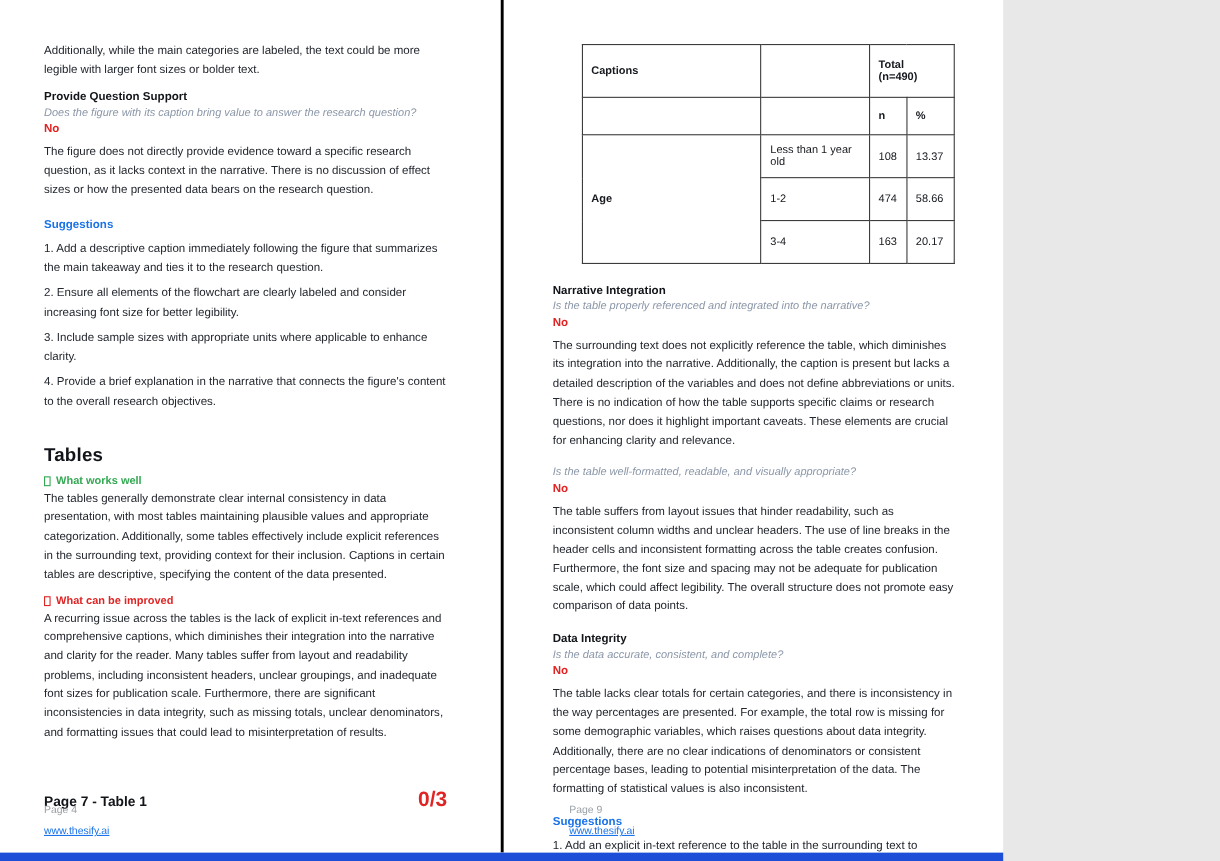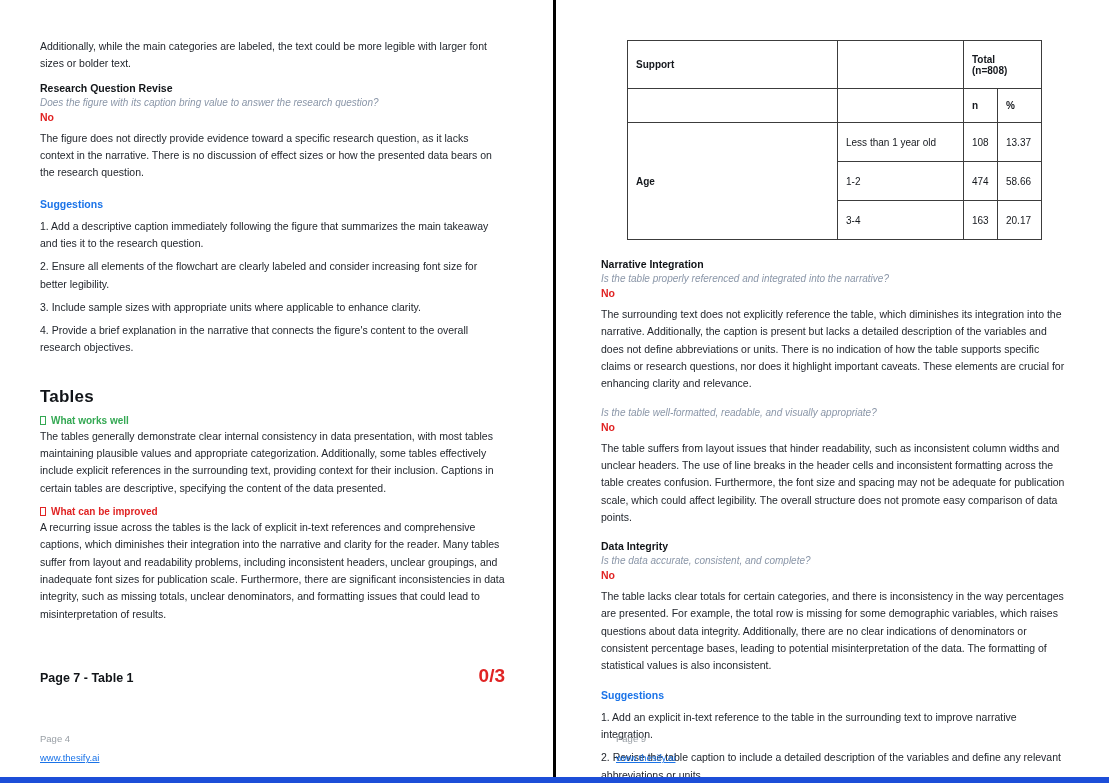--- a/index.html
+++ b/index.html
@@ -1,20 +1,20 @@
 <!DOCTYPE html>
 <html><head>
 <meta charset="utf-8">
 <style>
   * { margin:0; padding:0; box-sizing:border-box; }
   html,body { background:#e8e8e8; }
   body { font-family:"Liberation Sans", sans-serif; }
   .spread {
-    position:relative; width:1109px; height:783px; background:#ffffff;
-    display:flex; border-bottom:6px solid #1d4ed8; overflow:hidden;
+    position:relative; width:912px; height:783px; background:#ffffff;
+    display:flex; border-bottom:8px solid #1d4ed8; overflow:hidden;
   }
   .page { position:relative; width:553px; height:100%; background:#fff; overflow:hidden; }
   .divider { width:3px; height:100%; background:#000; flex:0 0 3px; }
 
   .content-left  { padding:38px 48px 0 40px; }
   .content-right { padding:40px 44px 0 45px; }
 
   .p { font-size:10.5px; line-height:1.65; color:#23272e; margin-bottom:9px; }
   .h { font-size:10.5px; font-weight:bold; color:#111418; margin-bottom:3px; }
   .q { font-size:10px; font-style:italic; color:#8a96a8; margin-bottom:3px; }
@@ -62,21 +62,21 @@
 <body>
 
 <div class="spread">
 
   <div class="page">
     <div class="content-left">
 
       <p class="p">Additionally, while the main categories are labeled, the text could be more legible with larger font sizes or bolder text.</p>
 
       <div class="section">
-        <div class="h">Research Question Revise</div>
+        <div class="h">Provide Question Support</div>
         <div class="q">Does the figure with its caption bring value to answer the research question?</div>
         <div class="verdict">No</div>
         <p class="p">The figure does not directly provide evidence toward a specific research question, as it lacks context in the narrative. There is no discussion of effect sizes or how the presented data bears on the research question.</p>
       </div>
 
       <div class="section">
         <div class="sugg-h">Suggestions</div>
         <p class="p li">1. Add a descriptive caption immediately following the figure that summarizes the main takeaway and ties it to the research question.</p>
         <p class="p li">2. Ensure all elements of the flowchart are clearly labeled and consider increasing font size for better legibility.</p>
         <p class="p li">3. Include sample sizes with appropriate units where applicable to enhance clarity.</p>
@@ -111,24 +111,24 @@
   </div>
 
   <div class="divider"></div>
 
   <div class="page">
     <div class="content-right">
 
       <table class="dtable">
         <tbody>
             <tr class="hrow1">
-          <th class="b col-var">Support</th>
+          <th class="b col-var">Captions</th>
           <th class="col-cat"></th>
           <th class="b pre" colspan="2">Total
-(n=808)</th>
+(n=490)</th>
         </tr>
         <tr class="hrow2">
           <td></td>
           <td></td>
           <td class="b col-n">n</td>
           <td class="b col-pct">%</td>
         </tr>
         <tr class="drow">
           <td class="b vtop" rowspan="3">Age</td>
           <td>Less than 1 year old</td>

